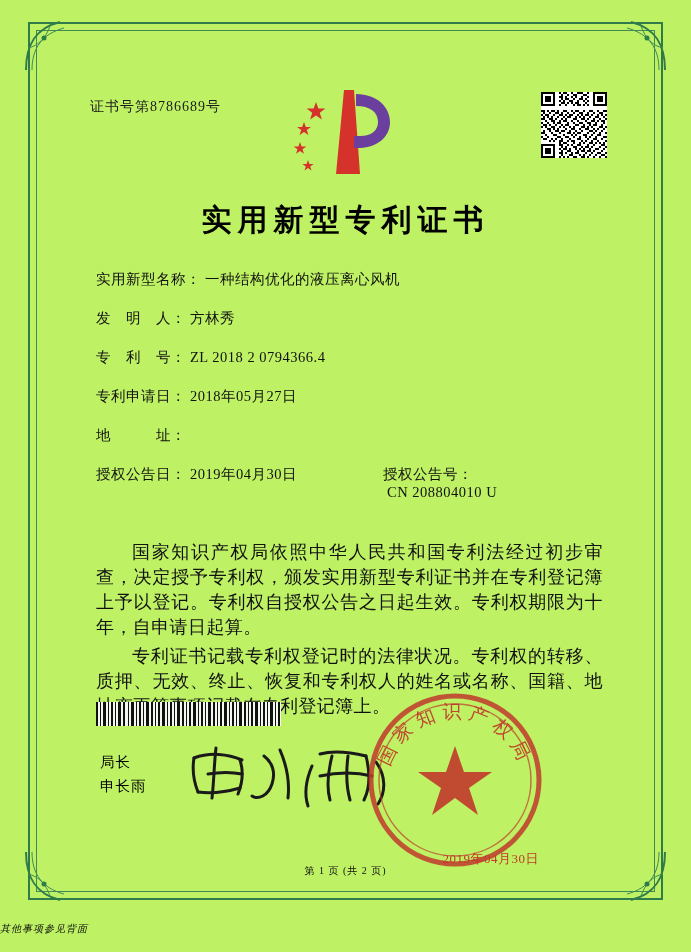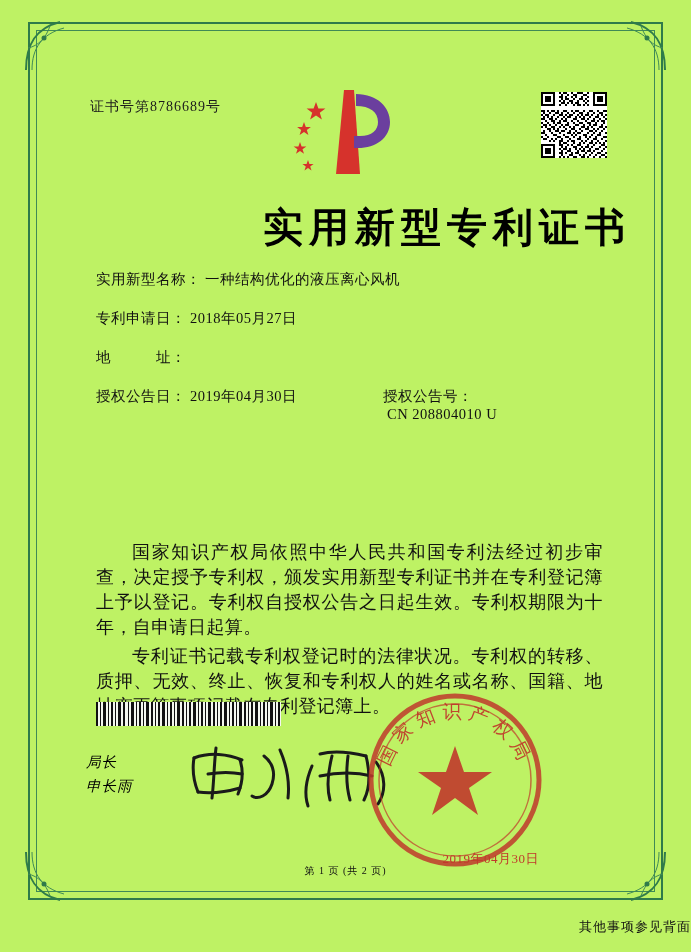--- a/index.html
+++ b/index.html
@@ -83,22 +83,22 @@
     height: 66px;
     background: #ffffff;
   }
   .qr svg { display: block; }
 
   .title {
     position: absolute;
     top: 140px;
     left: 0;
     right: 0;
-    text-align: right;
-    font-size: 40px;
+    text-align: center;
+    font-size: 30px;
     letter-spacing: 6px;
     font-weight: bold;
     color: #000;
     font-family: "DejaVu Serif", "Liberation Serif", serif;
   }
 
   .fields {
     position: absolute;
     top: 210px;
     left: 36px;
@@ -151,26 +151,25 @@
   .barcode {
     position: absolute;
     left: 36px;
     top: 642px;
     width: 185px;
     height: 24px;
   }
 
   .signature-block {
     position: absolute;
-    left: 26px;
+    left: 40px;
     top: 690px;
     font-size: 14.5px;
     line-height: 24px;
     letter-spacing: 1px;
-    font-style: italic;
   }
 
   .handwriting {
     position: absolute;
     left: 120px;
     top: 682px;
     width: 230px;
     height: 70px;
   }
 
@@ -199,24 +198,25 @@
     font-size: 10px;
     letter-spacing: 1px;
     color: #111;
   }
 
   .footnote {
     position: absolute;
     left: 0;
     right: 0;
     bottom: 16px;
-    text-align: right;
-    font-size: 13px;
+    text-align: left;
+    font-size: 10px;
     letter-spacing: 1px;
     color: #111;
+    font-style: italic;
   }
 </style>
 </head>
 <body>
 
 <div class="page">
 
   <div class="frame-outer"></div>
   <div class="frame-inner"></div>
 
@@ -558,20 +558,28 @@
     </div>
 
     <div class="title">实用新型专利证书</div>
 
     <div class="fields">
       <div class="field-row">
         <span class="field-label">实用新型名称：</span>
         <span class="field-value">一种结构优化的液压离心风机</span>
       </div>
       <div class="field-row">
+        <span class="field-label">发　明　人：</span>
+        <span class="field-value">方林秀</span>
+      </div>
+      <div class="field-row">
+        <span class="field-label">专　利　号：</span>
+        <span class="field-value">ZL 2018 2 0794366.4</span>
+      </div>
+      <div class="field-row">
         <span class="field-label">专利申请日：</span>
         <span class="field-value">2018年05月27日</span>
       </div>
       <div class="field-row">
         <span class="field-label">地　　　址：</span>
       </div>
       <div class="field-row two-col">
         <span class="field-label">授权公告日：</span>
         <span class="field-value">2019年04月30日</span>
         <span class="col2">

